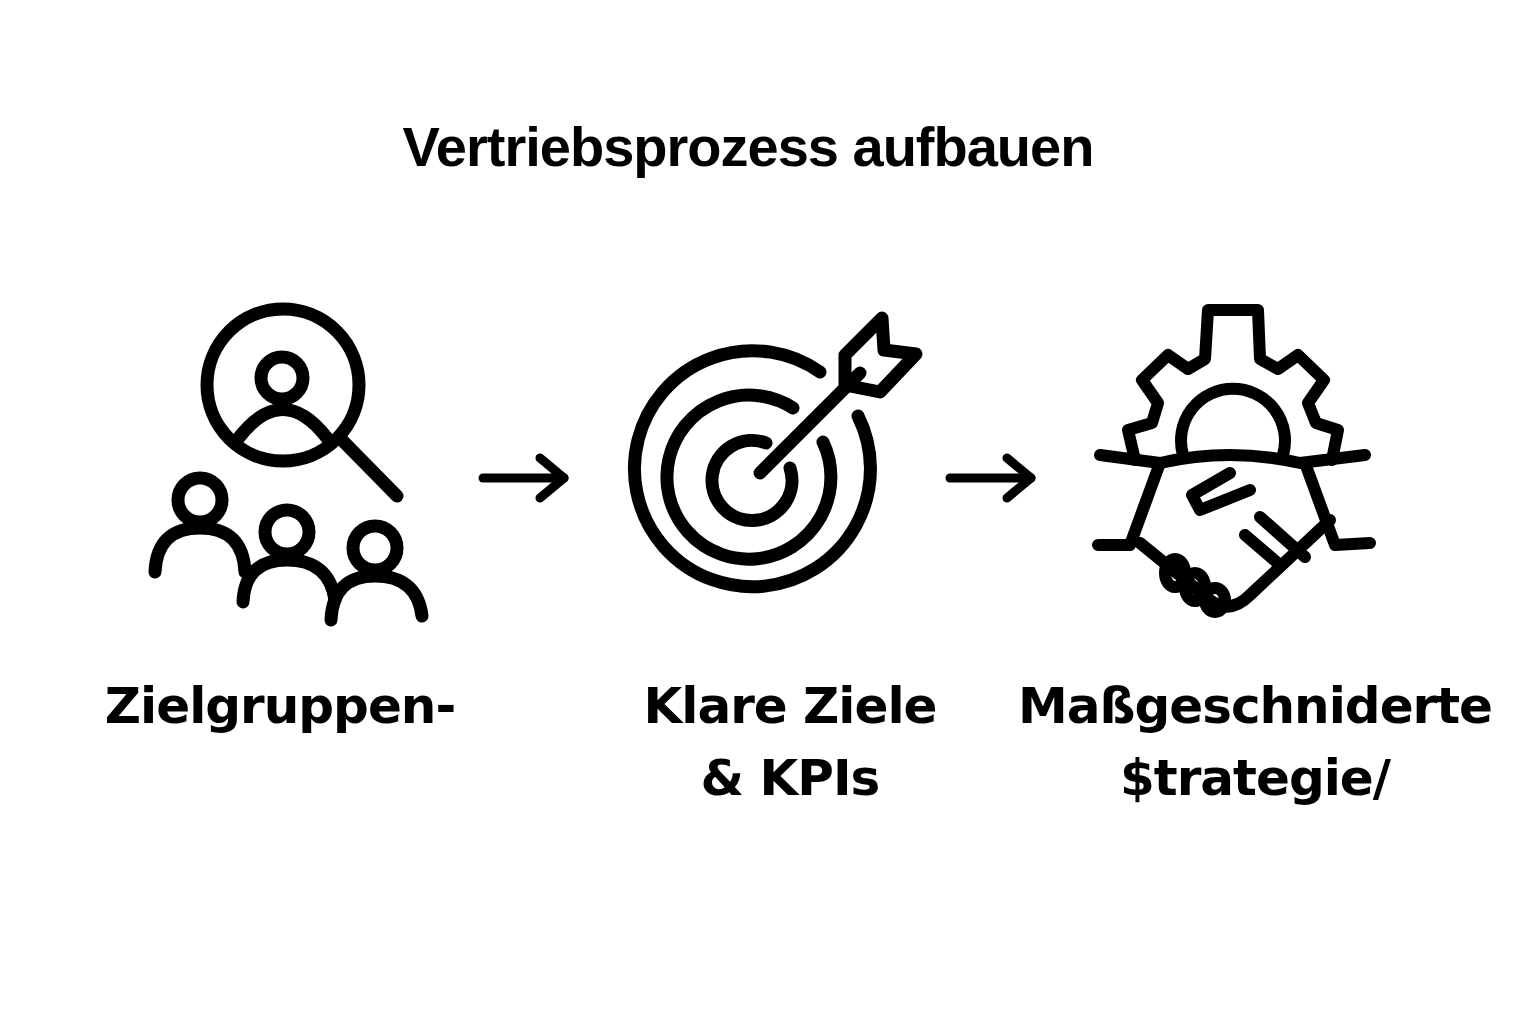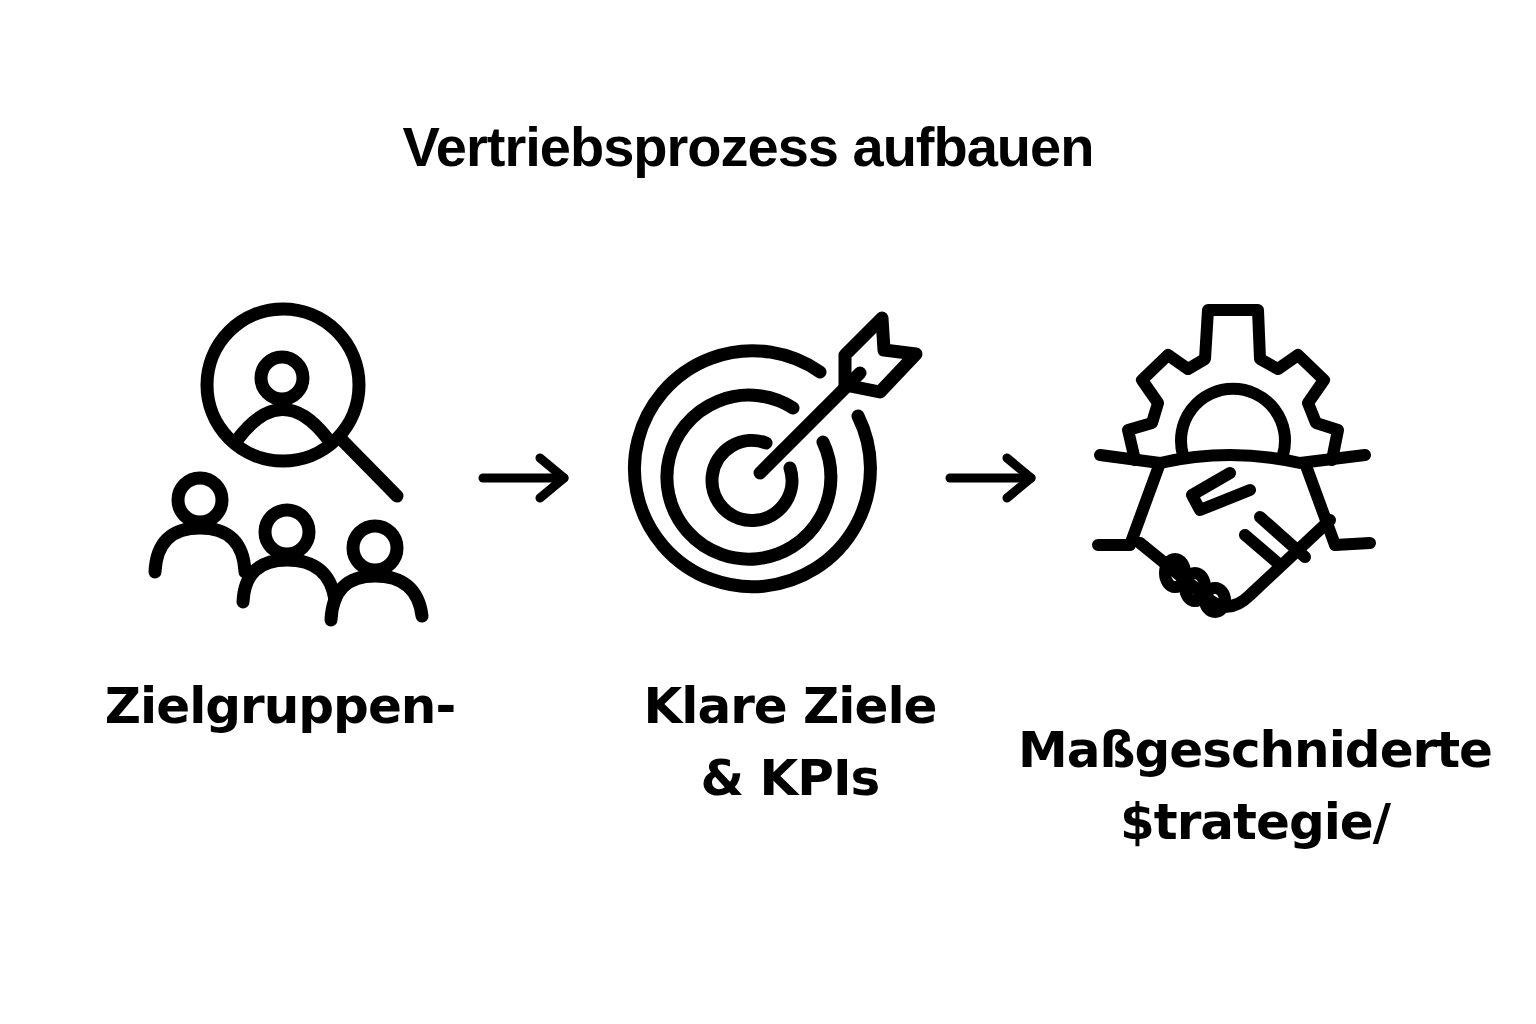--- a/index.html
+++ b/index.html
@@ -97,16 +97,16 @@
 
 <div class="label" style="left:60px; width:440px; top:670px;">
   <div>Zielgruppen-</div>
 </div>
 
 <div class="label" style="left:580px; width:420px; top:670px;">
   <div>Klare Ziele</div>
   <div>&amp; KPIs</div>
 </div>
 
-<div class="label" style="left:990px; width:530px; top:670px;margin-top:44px;">
+<div class="label" style="left:990px; width:530px; top:670px;">
   <div>Maßgeschniderte</div>
   <div>$trategie/</div>
 </div>
 
 </body></html>

